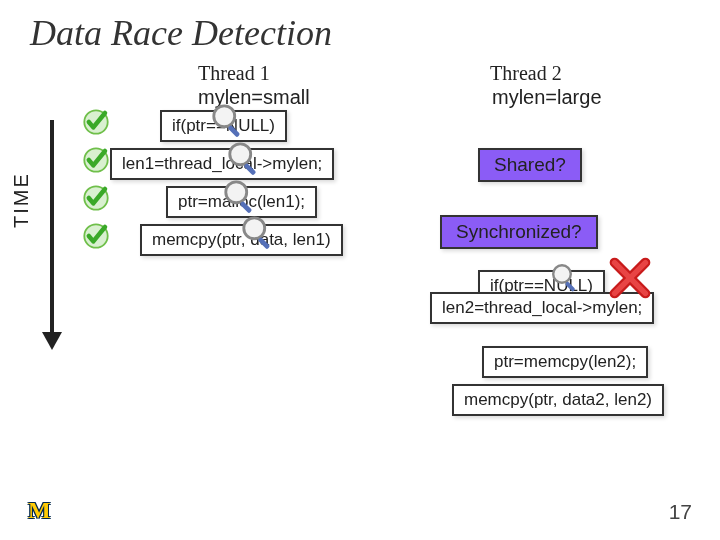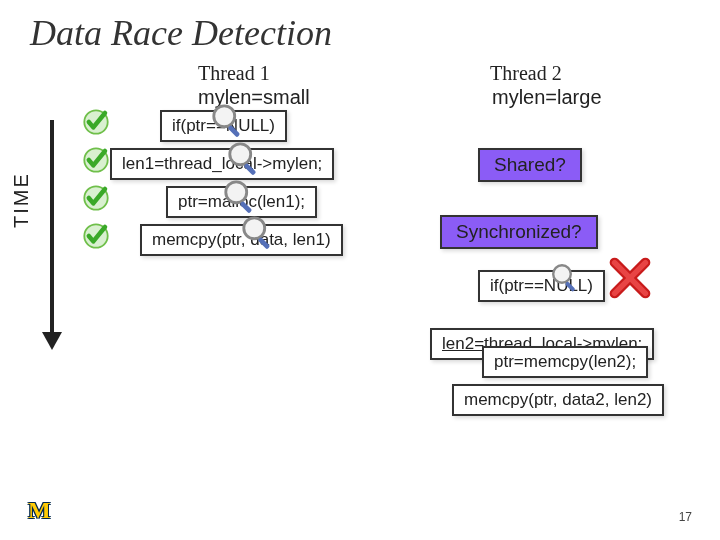--- a/index.html
+++ b/index.html
@@ -97,21 +97,21 @@
     font-weight: bold;
     font-size: 24px;
     color: #FFCB05;
     text-shadow: 0 0 1px #00274C, 1px 1px 0 #00274C, -1px -1px 0 #00274C, 1px -1px 0 #00274C, -1px 1px 0 #00274C;
     letter-spacing: -2px;
   }
   .page-num {
     position: absolute;
     right: 28px; bottom: 16px;
     font-family: Arial, sans-serif;
-    font-size: 12px;
+    font-size: 21px;
     color: #444;
   }
 </style>
 </head>
 <body>
 
 <div class="title">Data Race Detection</div>
 
 <div class="thread-header" style="left:198px; top:62px;">Thread 1</div>
 <div class="sub-header" style="left:198px; top:86px;">mylen=small</div>
@@ -125,21 +125,21 @@
 
 <div class="code-box" style="left:160px; top:110px;">if(ptr==NULL)</div>
 <div class="code-box" style="left:110px; top:148px;">len1=thread_local-&gt;mylen;</div>
 <div class="code-box" style="left:166px; top:186px;">ptr=malloc(len1);</div>
 <div class="code-box" style="left:140px; top:224px;">memcpy(ptr, data, len1)</div>
 
 <div class="label-box" style="left:478px; top:148px;">Shared?</div>
 <div class="label-box" style="left:440px; top:186px;margin-top:29px;">Synchronized?</div>
 
 <div class="code-box" style="left:478px; top:270px;">if(ptr==NULL)</div>
-<div class="code-box" style="left:430px; top:328px;text-decoration:underline;">len2=thread_local-&gt;mylen;</div>
+<div class="code-box" style="left:430px; top:292px;">len2=thread_local-&gt;mylen;</div>
 <div class="code-box" style="left:482px; top:346px;">ptr=memcpy(len2);</div>
 <div class="code-box" style="left:452px; top:384px;text-align:center;">memcpy(ptr, data2, len2)</div>
 
 <div class="check" style="left:78px; top:104px;">
   <svg viewBox="0 0 40 40">
       <circle cx="20" cy="20" r="13" fill="#d9f0d0" stroke="#6fbf4a" stroke-width="2"></circle>
       <path d="M12 20 L17 26 L30 10" stroke="#3aa928" stroke-width="5" fill="none" stroke-linecap="round" stroke-linejoin="round"></path>
     </svg>
 </div>
 <div class="check" style="left:78px; top:142px;">

